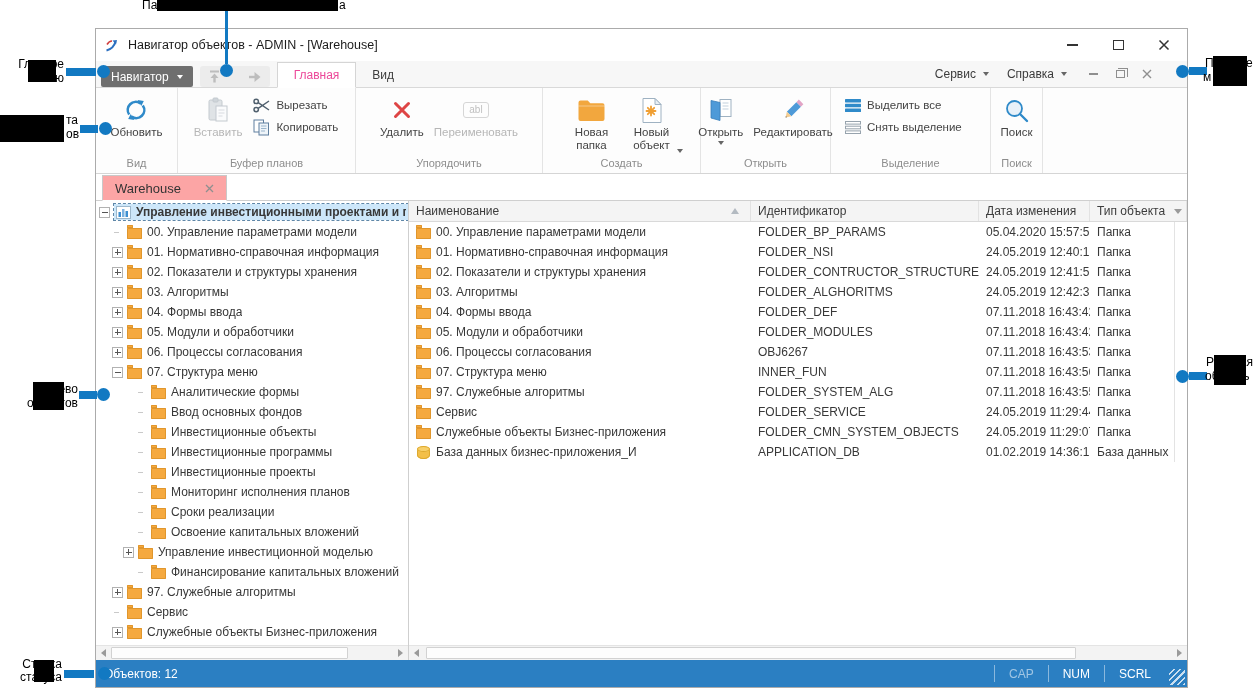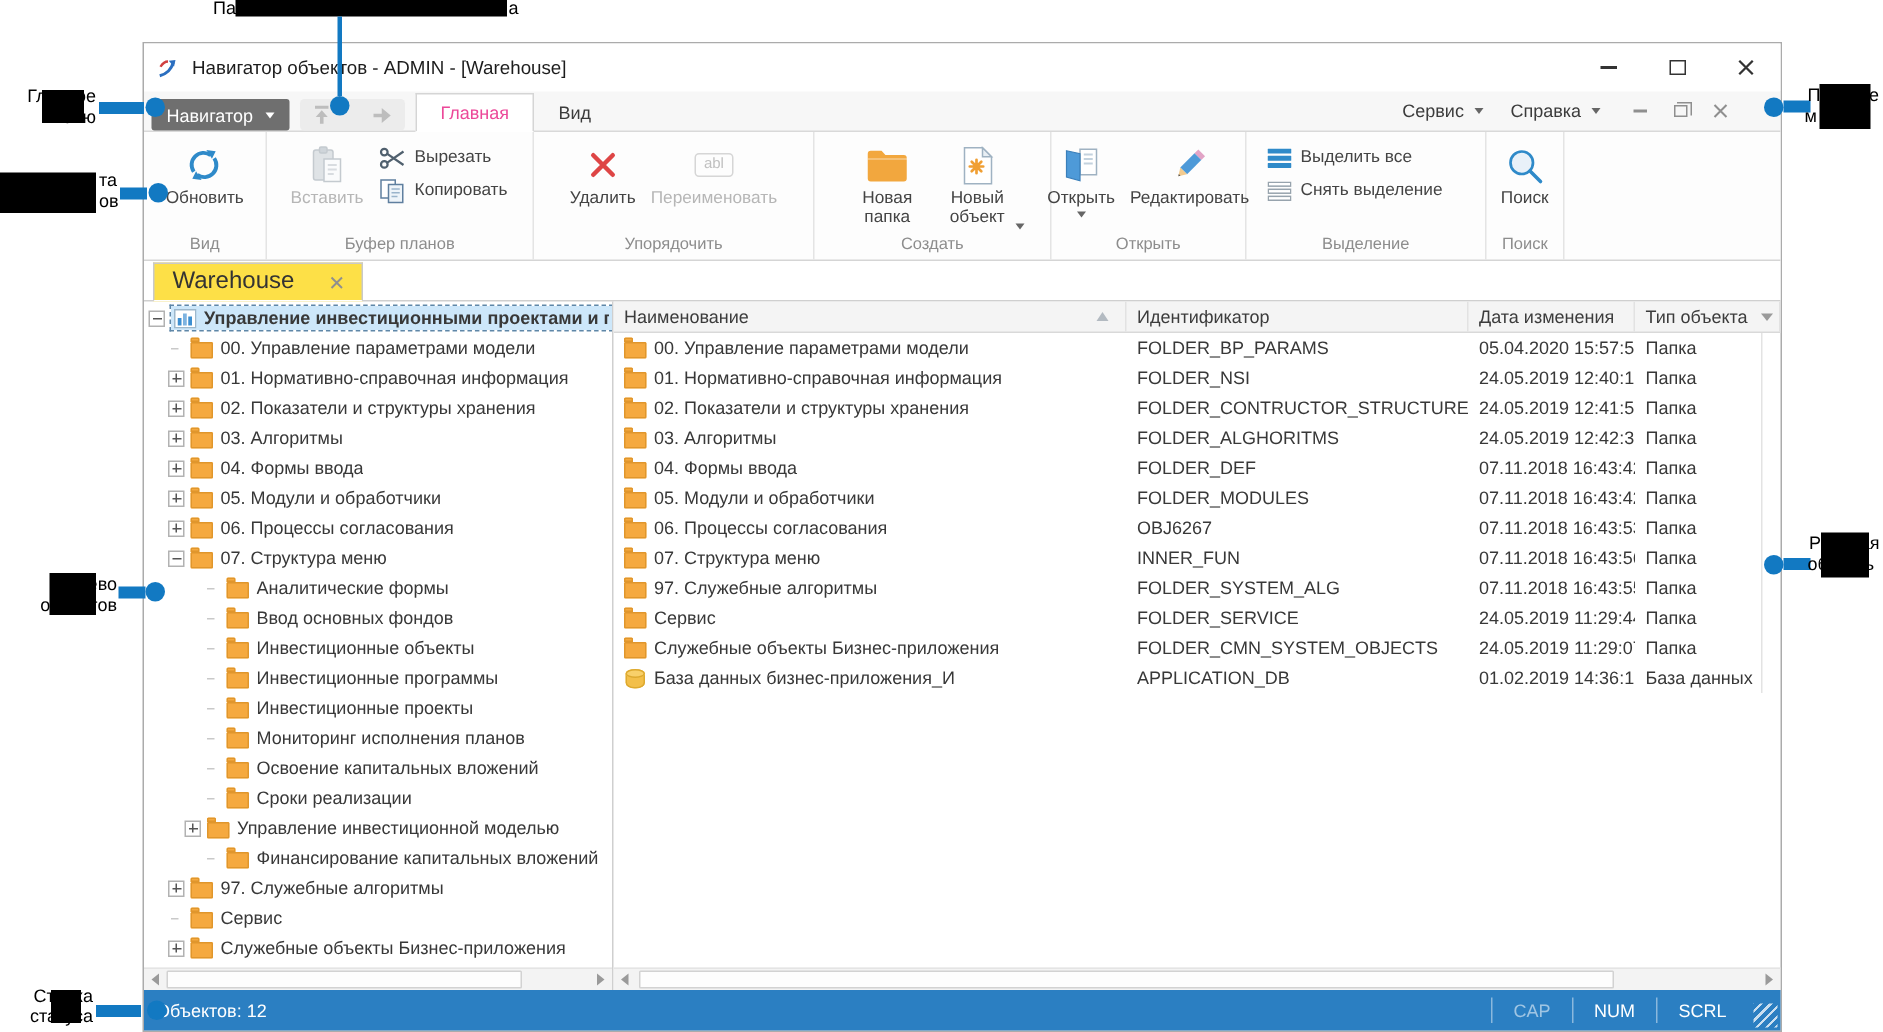--- a/index.html
+++ b/index.html
@@ -38,21 +38,21 @@
   .rbtn-sm{display:flex;align-items:center;height:22px;font-size:11.5px;color:#444;gap:6px;padding:0 6px}
   .rcol{display:flex;flex-direction:column;justify-content:flex-start;padding-top:3px}
   .disabled{color:#b6b6b6}
   .abl{border:1px solid #d6d6d6;border-radius:3px;color:#c0c0c0;font-size:10px;padding:1px 5px;line-height:12px}
   .lbl2{width:50px}
   .chev-after{position:absolute;right:-1px;bottom:3px}
   .chev-below{margin-top:2px}
 
   
   .doctabs{position:absolute;left:0;right:0;top:145px;height:27px;background:#fff;border-bottom:1px solid #cfcfcf;display:flex;align-items:flex-end}
-  .doctab{height:26px;margin-left:6px;margin-bottom:-1px;background:#fde047;border:1px solid #c9c9c9;border-bottom:1px solid #fff;display:flex;align-items:center;padding:0 12px;font-size:16px;color:#333;gap:24px}
+  .doctab{height:26px;margin-left:6px;margin-bottom:-1px;background:#fca5a5;border:1px solid #c9c9c9;border-bottom:1px solid #fff;display:flex;align-items:center;padding:0 12px;font-size:13px;color:#333;gap:24px}
 
   
   .content{position:absolute;left:0;right:0;top:172px;bottom:27px;display:flex}
   .treecol{width:313px;border-right:1px solid #cfcfcf;display:flex;flex-direction:column;overflow:hidden}
   .treerows{flex:1;overflow:hidden;padding-top:1px}
   .trow{display:flex;align-items:center;height:20px;white-space:nowrap;font-size:12px;color:#383838}
   .lvl0{padding-left:3px}.lvl1{padding-left:16px}.lvl2{padding-left:40px}
   .exp{position:relative;width:11px;height:11px;border:1px solid #b2b2b2;background:#fff;flex:none;margin-right:4px}
   .exp::before{content:"";position:absolute;left:1.5px;right:1.5px;top:4px;height:1px;background:#555}
   .exp.plus::after{content:"";position:absolute;top:1.5px;bottom:1.5px;left:4px;width:1px;background:#555}
@@ -456,26 +456,26 @@
               <span class="tlb">Инвестиционные проекты</span>
             </div>
         <div class="trow lvl2">
               <span class="exp leaf"></span>
               <span class="fic"></span>
               <span class="tlb">Мониторинг исполнения планов</span>
             </div>
         <div class="trow lvl2">
               <span class="exp leaf"></span>
               <span class="fic"></span>
+              <span class="tlb">Сроки реализации</span>
+            </div>
+        <div class="trow lvl2">
+              <span class="exp leaf"></span>
+              <span class="fic"></span>
               <span class="tlb">Освоение капитальных вложений</span>
-            </div>
-        <div class="trow lvl2">
-              <span class="exp leaf"></span>
-              <span class="fic"></span>
-              <span class="tlb">Сроки реализации</span>
             </div>
         <div class="trow lvl2" style="padding-left:27px">
               <span class="exp plus"></span>
               <span class="fic"></span>
               <span class="tlb">Управление инвестиционной моделью</span>
             </div>
         <div class="trow lvl2">
               <span class="exp leaf"></span>
               <span class="fic"></span>
               <span class="tlb">Финансирование капитальных вложений</span>

